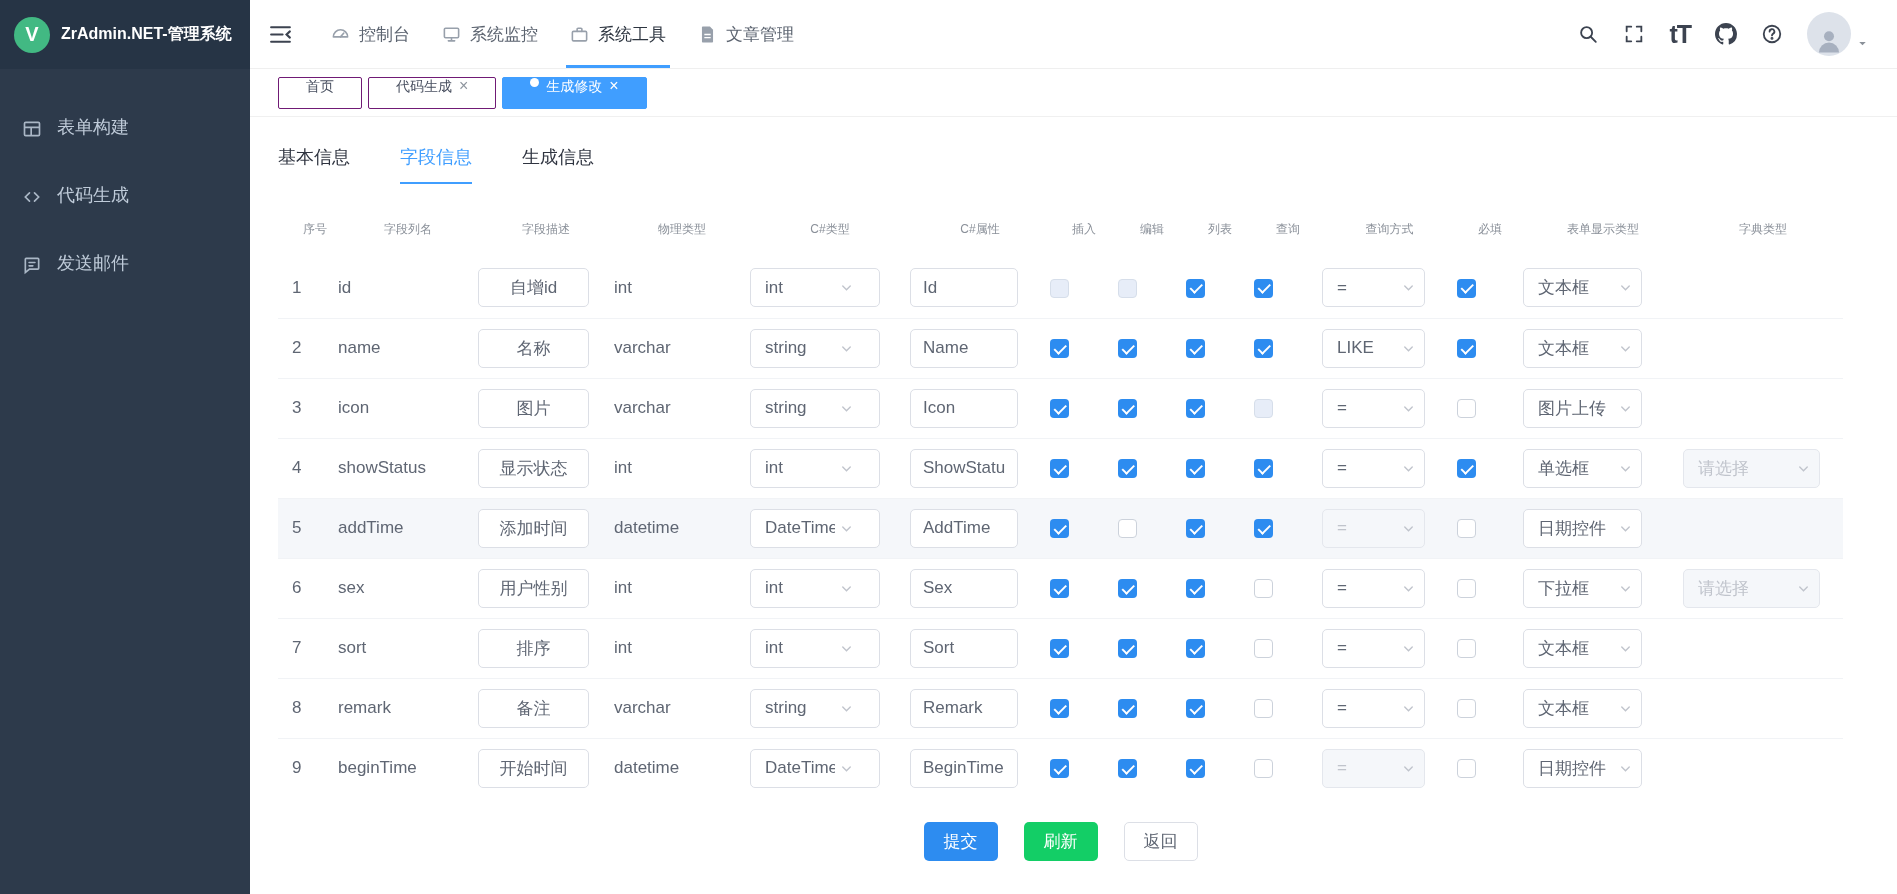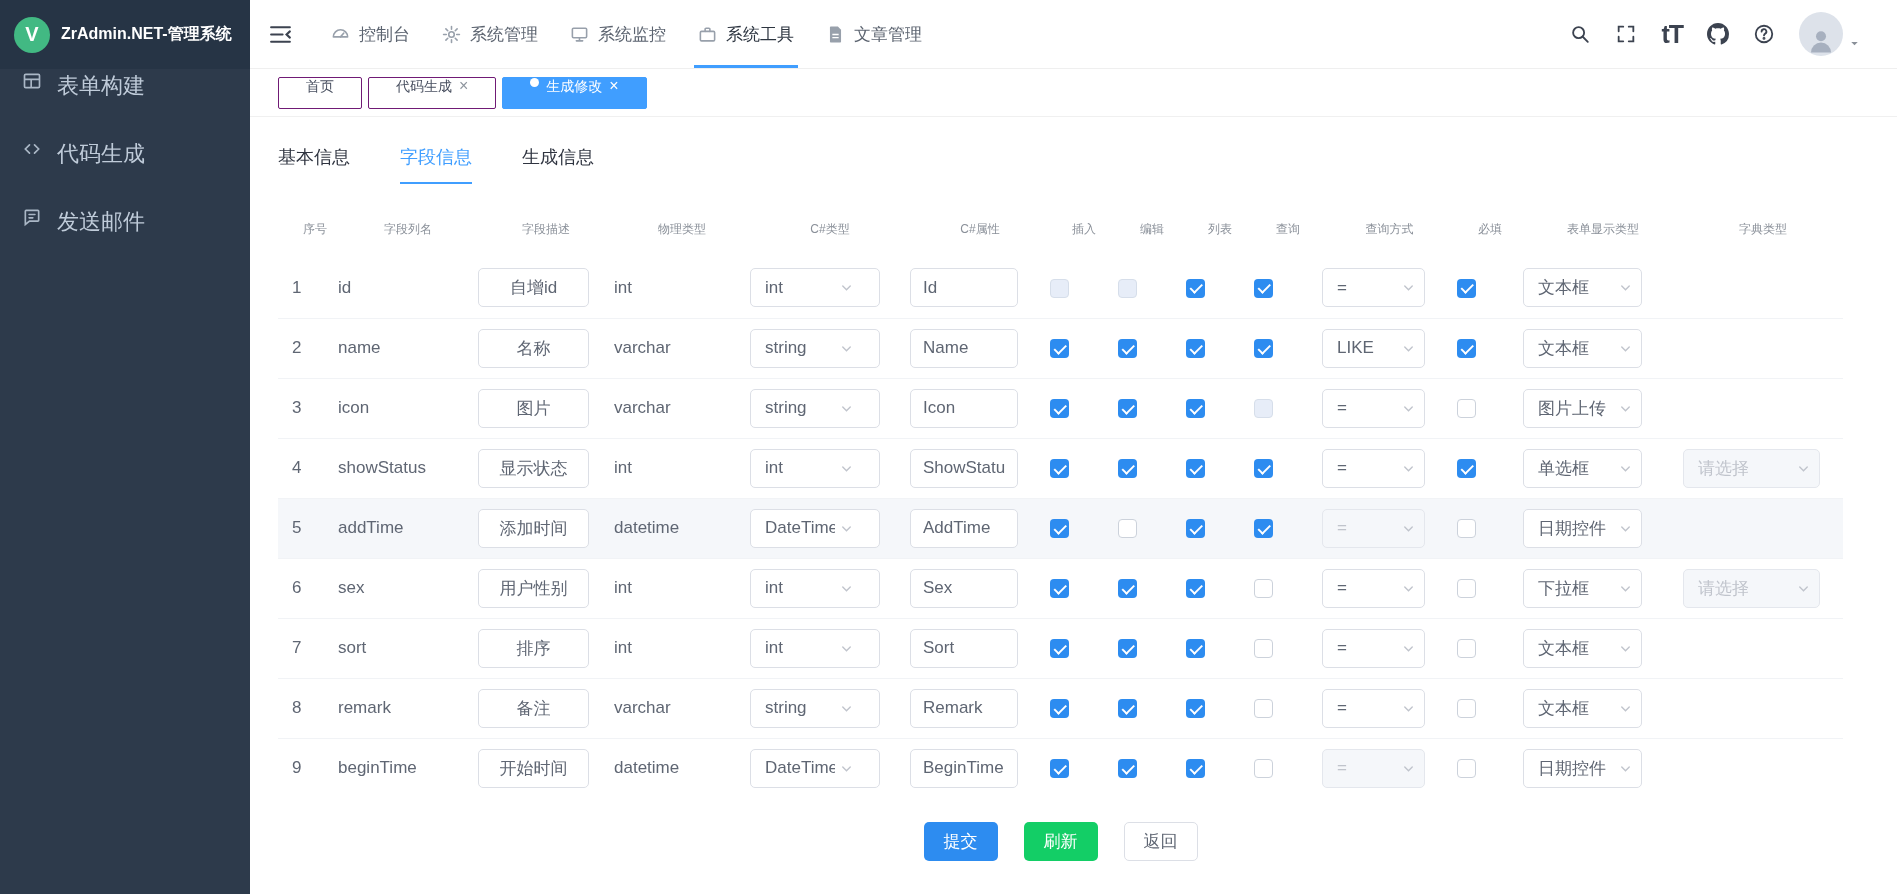--- a/index.html
+++ b/index.html
@@ -6,26 +6,26 @@
   html,body{width:1897px;height:894px;overflow:hidden}
   body{font-family:"Liberation Sans","DejaVu Sans",sans-serif;background:#fff;color:#303133}
   .app{display:flex;width:100%;height:100%}
 
   
   .sidebar{width:250px;height:100%;background:var(--sidebar-bg,#2d3a4b);flex-shrink:0;display:flex;flex-direction:column}
   .logo{height:69px;display:flex;align-items:center;gap:11px;padding:0 14px;background:var(--sidebar-logo-bg,#263445)}
   .logo-circle{width:36px;height:36px;border-radius:50%;background:var(--logo-green,#42b983);color:#fff;font-weight:bold;font-size:20px;display:flex;align-items:center;justify-content:center;flex-shrink:0}
   .logo-title{color:#fff;font-size:16px;font-weight:bold;white-space:nowrap}
   .side-menu{padding-top:2px}
-  .side-item{height:68px;display:flex;align-items:flex-start;gap:15px;padding:0 22px;color:var(--sidebar-text,#bfcbd9);font-size:22px;cursor:pointer}
+  .side-item{height:68px;display:flex;align-items:flex-end;gap:15px;padding:0 22px;color:var(--sidebar-text,#bfcbd9);font-size:18px;cursor:pointer}
   .side-item .icon{width:20px;height:20px;color:#aab7c6}
 
   
   .main{flex:1;display:flex;flex-direction:column;min-width:0}
-  .navbar{height:69px;display:flex;align-items:center;padding:0 36px 0 18px;border-bottom:1px solid #efefef;background:#fff;flex-shrink:0}
+  .navbar{height:69px;display:flex;align-items:center;padding:0 28px 0 18px;border-bottom:1px solid #efefef;background:#fff;flex-shrink:0}
   .hamburger{width:25px;height:25px;color:#3c4350;margin-right:22px;cursor:pointer}
   .topnav{display:flex;align-items:stretch;height:100%}
   .nav-item{display:flex;align-items:center;gap:9px;padding:0 16px;color:#5c6470;font-size:17px;cursor:pointer;position:relative}
   .nav-item .icon{width:19px;height:19px;color:#98a0ab}
   .nav-item.active{color:#2d3540}
   .nav-item.active::after{content:"";position:absolute;left:12px;right:12px;bottom:0;height:3px;background:var(--primary,#409eff)}
   .nav-caret{width:14px;height:14px;color:#98a0ab}
   .nav-right{margin-left:auto;display:flex;align-items:center;gap:24px;color:#3c4350}
   .nav-right .nr-icon{width:22px;height:22px;cursor:pointer}
   .font-size-btn{font-size:25px;font-weight:bold;cursor:pointer;letter-spacing:-1px}
@@ -137,29 +137,20 @@
       <nav class="topnav" id="topnav">
           <div class="nav-item">
             <span class="icon">
               <svg viewBox="0 0 24 24" fill="none" stroke="currentColor" stroke-width="2" stroke-linecap="round">
                 <path d="M21 15a9 9 0 1 0-18 0"></path>
                 <path d="M12 15l4.2-4.8"></path>
                 <path d="M4 15h16"></path>
               </svg>
             </span>
             <span class="nav-label">控制台</span>
-          </div>
-          <div class="nav-item">
-            <span class="icon">
-              <svg viewBox="0 0 24 24" fill="none" stroke="currentColor" stroke-width="2" stroke-linecap="round">
-                <circle cx="12" cy="12" r="3.5"></circle>
-                <path d="M12 2v3.4M12 18.6V22M2 12h3.4M18.6 12H22M4.9 4.9l2.4 2.4M16.7 16.7l2.4 2.4M4.9 19.1l2.4-2.4M16.7 7.3l2.4-2.4"></path>
-              </svg>
-            </span>
-            <span class="nav-label">系统管理</span>
           </div>
           <div class="nav-item">
             <span class="icon">
               <svg viewBox="0 0 24 24" fill="none" stroke="currentColor" stroke-width="2" stroke-linecap="round">
                 <rect x="3" y="4" width="18" height="12" rx="1.5"></rect>
                 <path d="M12 16v4M8 20h8"></path>
               </svg>
             </span>
             <span class="nav-label">系统监控</span>
           </div>

